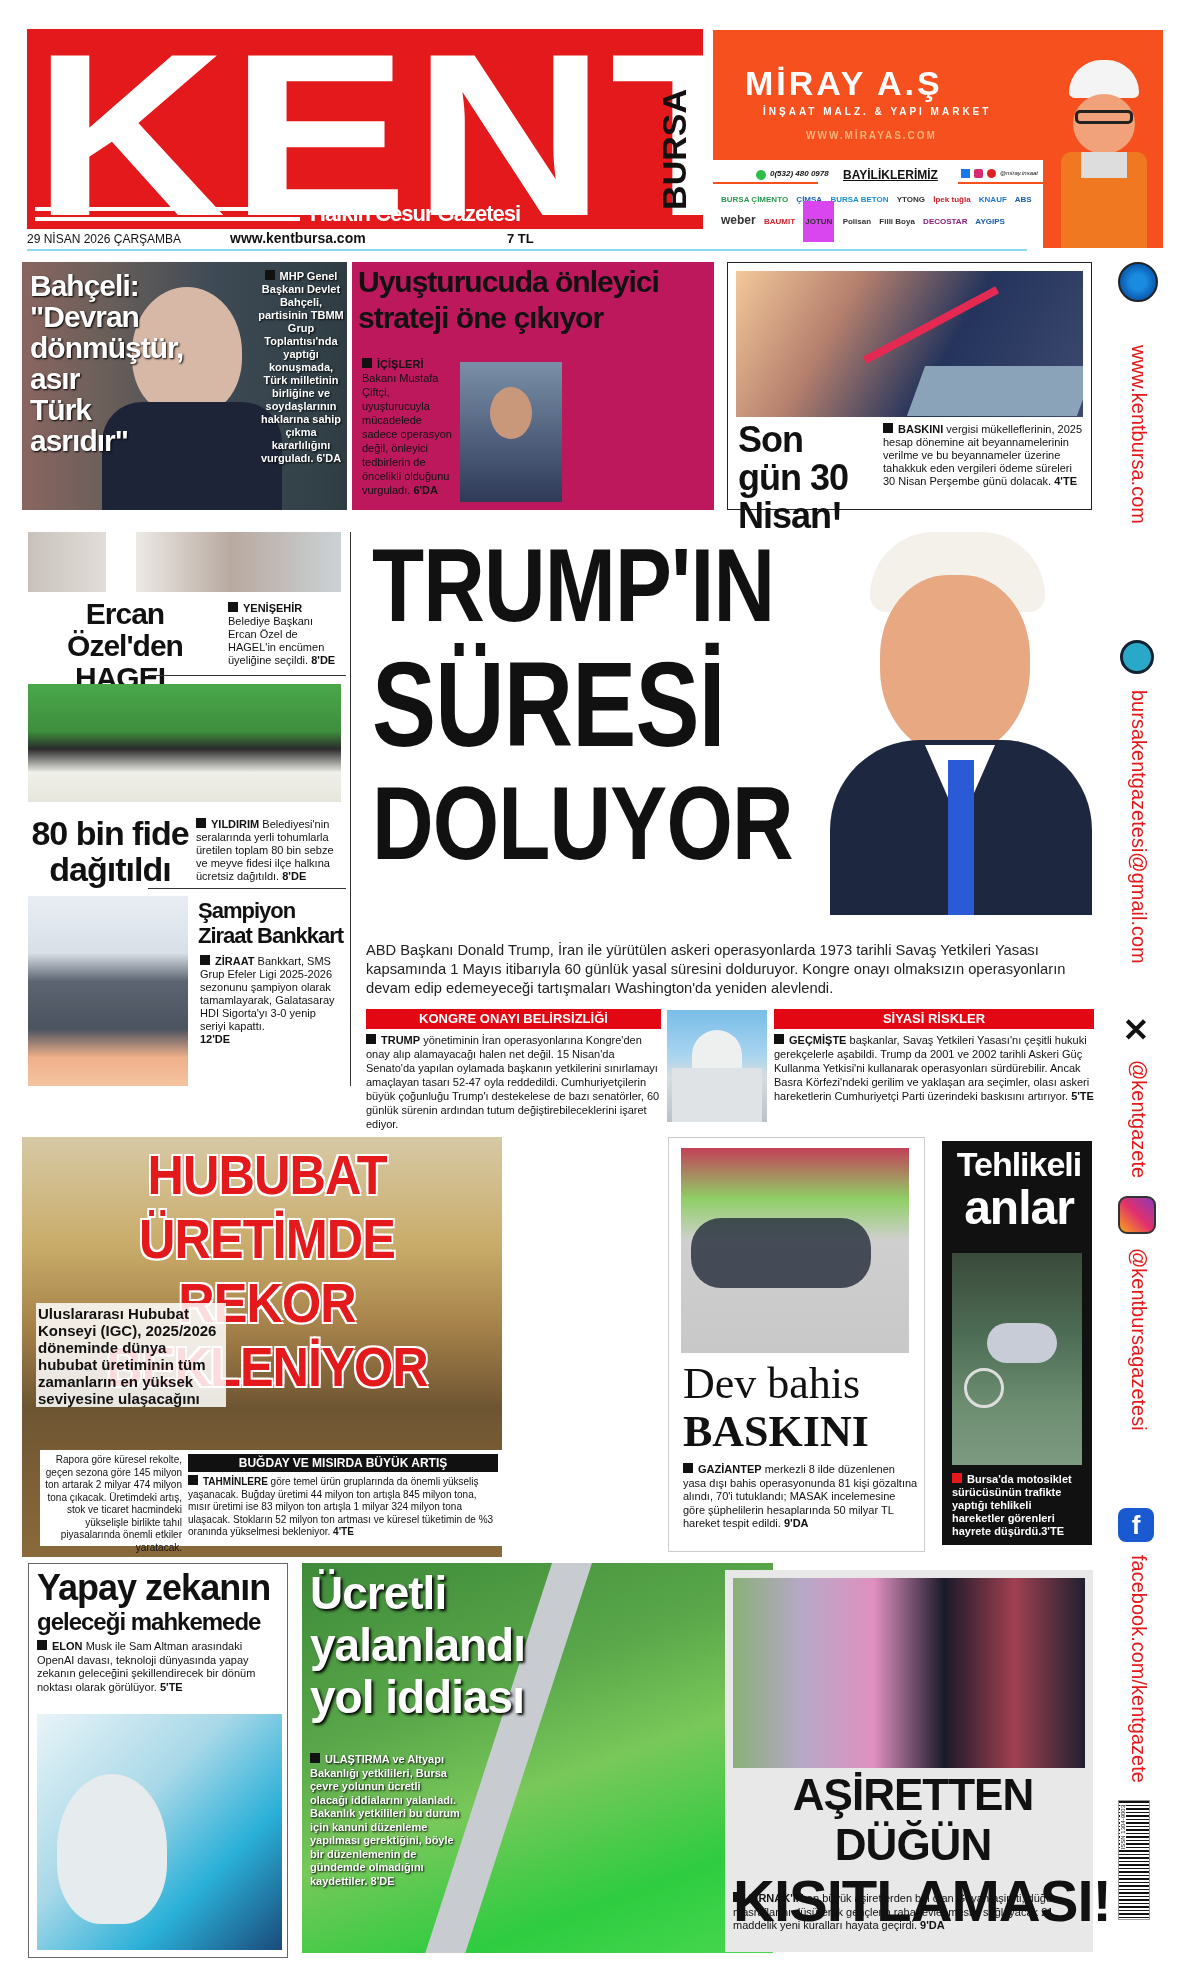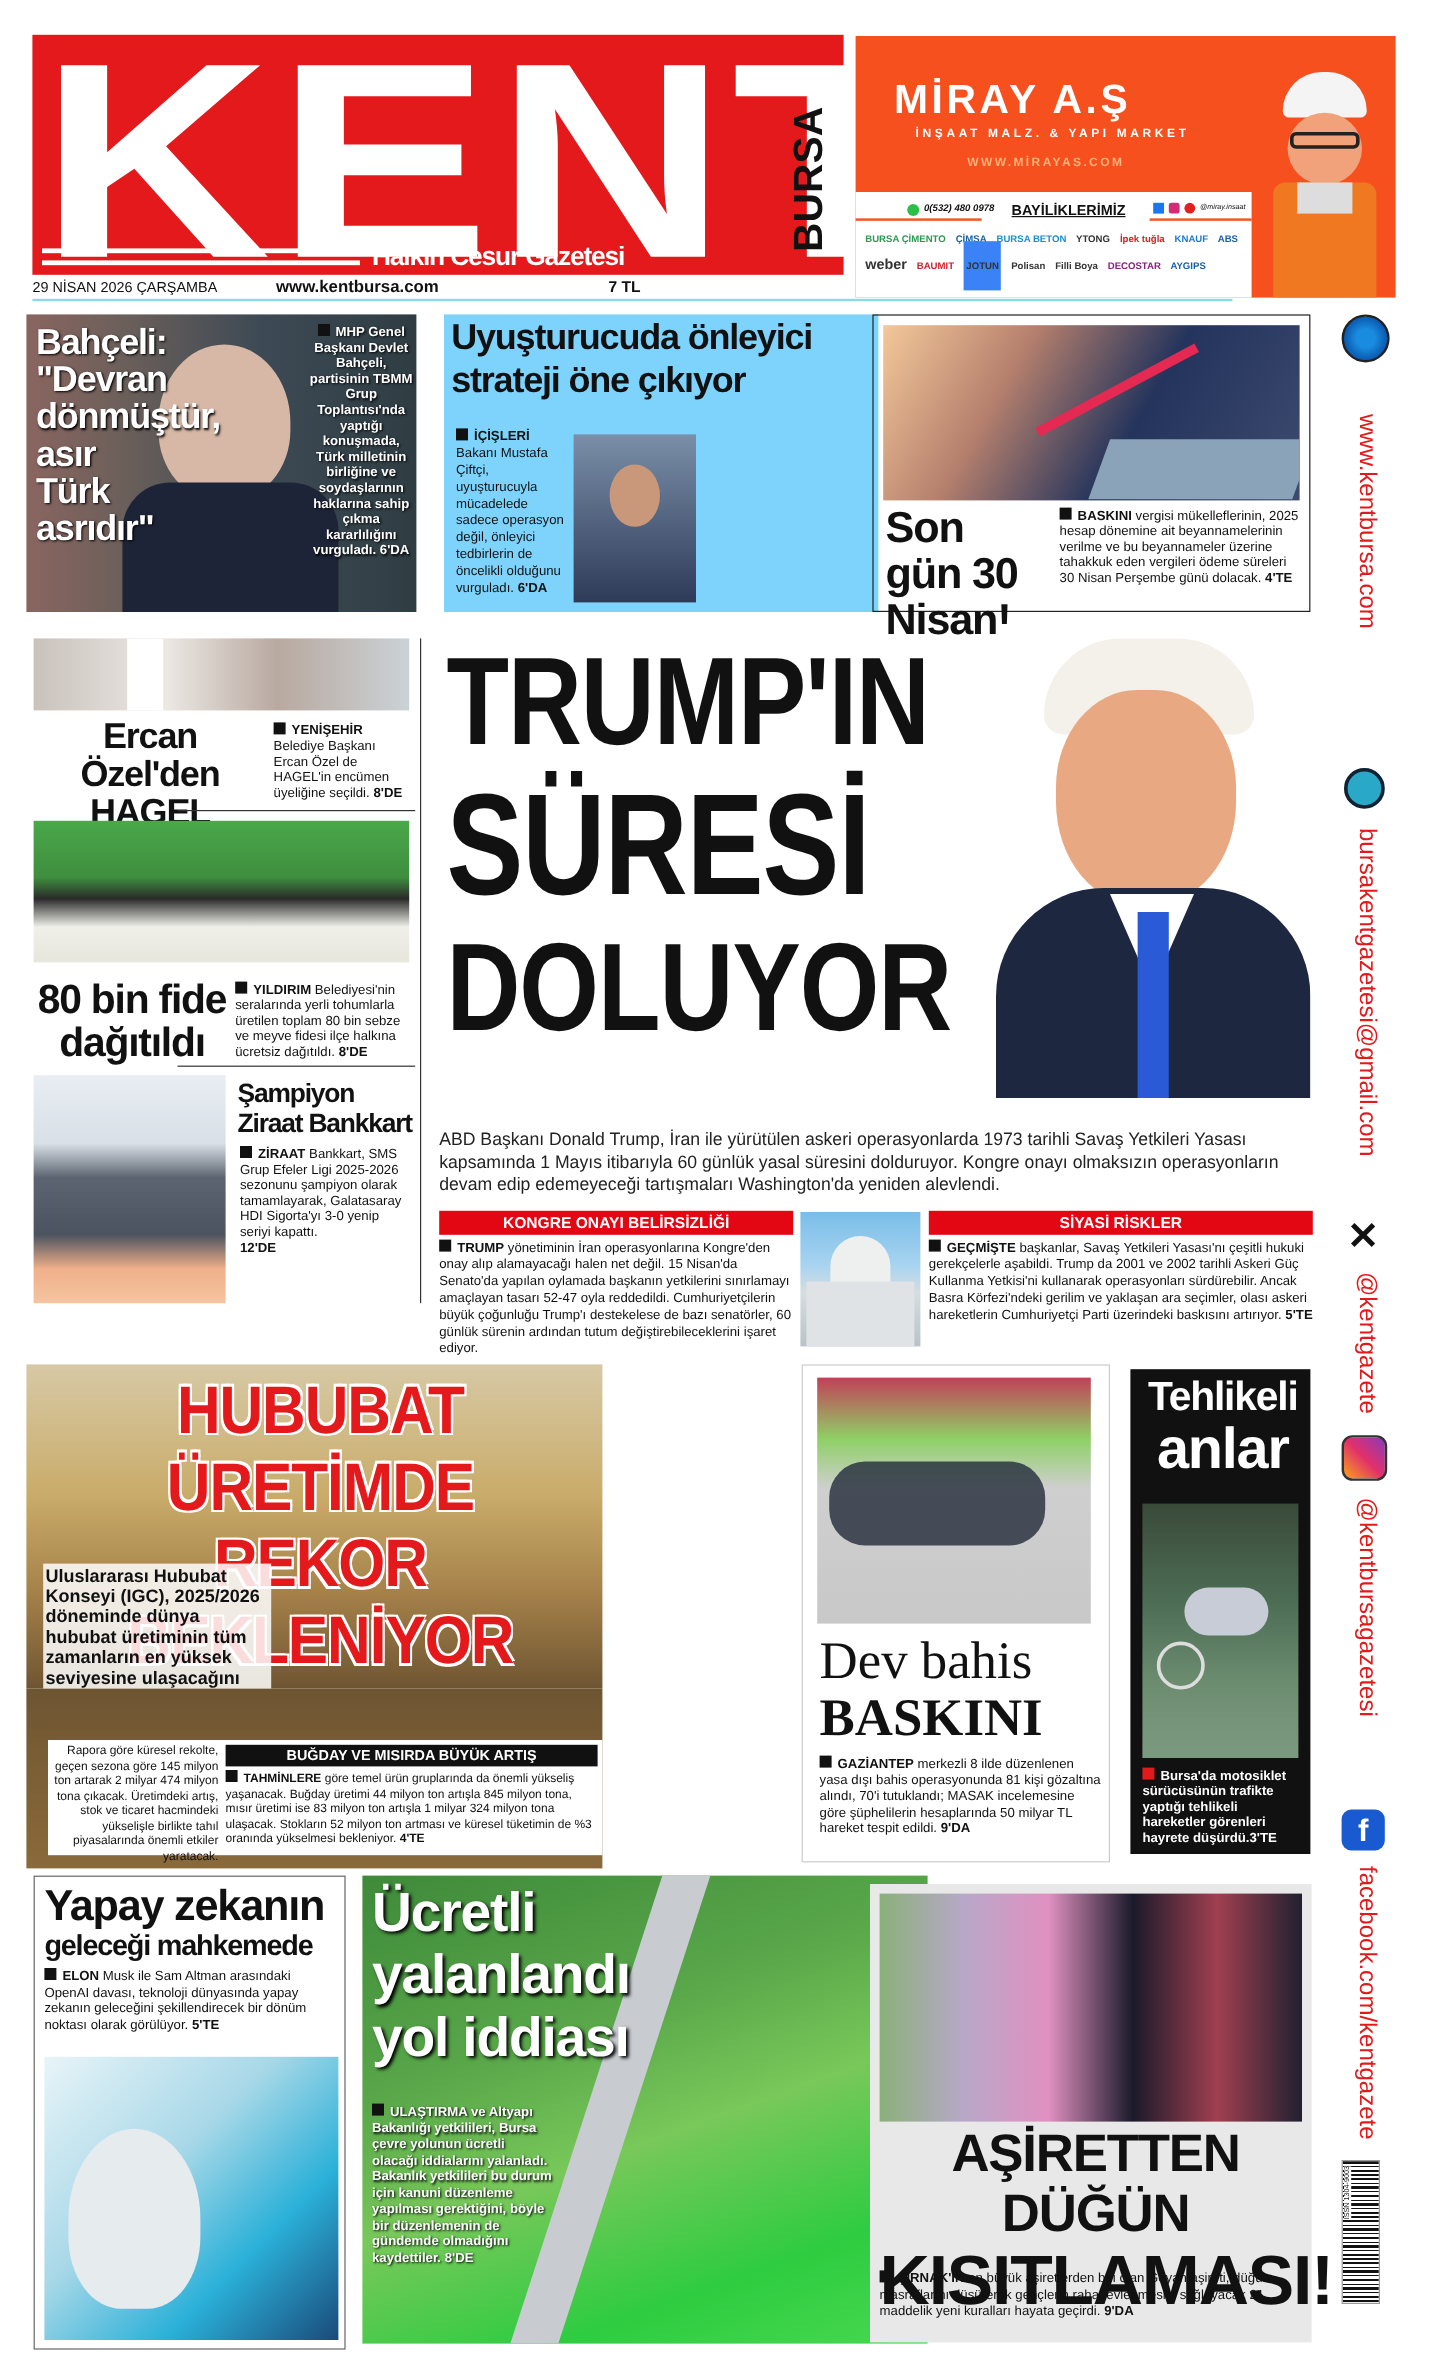--- a/index.html
+++ b/index.html
@@ -46,21 +46,21 @@
   <div class="abs" style="left:8px;top:160px;width:318px;font-size:8px;font-weight:bold;line-height:20px;color:#333;">
     <span style="color:#2a9a52;margin-right:6px;">BURSA ÇİMENTO</span>
     <span style="color:#1a5fa8;margin-right:6px;">ÇİMSA</span>
     <span style="color:#1a8fd0;margin-right:6px;">BURSA BETON</span>
     <span style="margin-right:6px;">YTONG</span>
     <span style="color:#d0202a;margin-right:6px;">İpek tuğla</span>
     <span style="color:#1a7ad0;margin-right:6px;">KNAUF</span>
     <span style="color:#1a5fa8;">ABS</span><br>
     <span style="font-size:12px;margin-right:6px;">weber</span>
     <span style="color:#d0202a;margin-right:6px;">BAUMIT</span>
-    <span style="background:#3b82f6;padding:16px 2px;margin-right:6px;">JOTUN</span>
+    <span style="background:#d946ef;padding:16px 2px;margin-right:6px;">JOTUN</span>
     <span style="margin-right:6px;">Polisan</span>
     <span style="margin-right:6px;">Filli Boya</span>
     <span style="color:#8a2080;margin-right:6px;">DECOSTAR</span>
     <span style="color:#1a5fa8;">AYGIPS</span>
   </div>
 
   <div class="abs" style="left:338px;top:18px;width:110px;height:200px;">
     <div class="abs" style="left:18px;top:12px;width:70px;height:38px;background:#f4f4f4;border-radius:35px 35px 6px 6px;"></div>
     <div class="abs" style="left:22px;top:46px;width:62px;height:60px;background:#f2a27a;border-radius:50%;"></div>
     <div class="abs" style="left:24px;top:62px;width:58px;height:14px;border:3px solid #222;border-radius:5px;"></div>
@@ -72,21 +72,21 @@
 <div class="photo" style="left:22px;top:262px;width:325px;height:248px;background:linear-gradient(90deg,#8a6560 0%,#6b5f5a 25%,#3d4a55 60%,#2f3d43 100%);">
   <div class="abs" style="left:110px;top:25px;width:110px;height:130px;border-radius:50% 50% 45% 45%;background:#d7b7a6;"></div>
   <div class="abs" style="left:80px;top:140px;width:180px;height:110px;background:#1e2438;border-radius:40px 40px 0 0;"></div>
   <div class="abs cond" style="left:8px;top:8px;width:100px;font-size:30px;line-height:31px;color:#fff;text-shadow:1px 1px 2px #000;">Bahçeli: "Devran dönmüştür, asır Türk asrıdır"</div>
   <div class="abs" style="left:235px;top:8px;width:88px;font-size:11px;line-height:13px;color:#fff;font-weight:bold;text-align:center;text-shadow:1px 1px 2px #000;">
     <span class="bullet" style="background:#111;"></span><span>MHP Genel Başkanı Devlet Bahçeli, partisinin TBMM Grup Toplantısı'nda yaptığı konuşmada, Türk milletinin birliğine ve soydaşlarının haklarına sahip çıkma kararlılığını vurguladı.</span>
     <span>6'DA</span>
   </div>
 </div>
 
-<div class="abs" style="left:370px;top:262px;width:362px;height:248px;background:#7dd3fc;">
+<div class="abs" style="left:352px;top:262px;width:362px;height:248px;background:#be185d;">
   <div class="abs cond" style="left:6px;top:2px;width:350px;font-size:30px;line-height:36px;">Uyuşturucuda önleyici strateji öne çıkıyor</div>
   <div class="abs body" style="left:10px;top:95px;width:95px;font-size:11px;line-height:14px;">
     <span class="bullet"></span><b>İÇİŞLERİ</b>
     <span>Bakanı Mustafa Çiftçi, uyuşturucuyla mücadelede sadece operasyon değil, önleyici tedbirlerin de öncelikli olduğunu vurguladı.</span>
     <b>6'DA</b>
   </div>
   <div class="photo" style="left:108px;top:100px;width:102px;height:140px;background:linear-gradient(180deg,#7a8fa8,#2e3a58);">
     <div class="abs" style="left:30px;top:25px;width:42px;height:52px;border-radius:50%;background:#c9987a;"></div>
   </div>
 </div>

